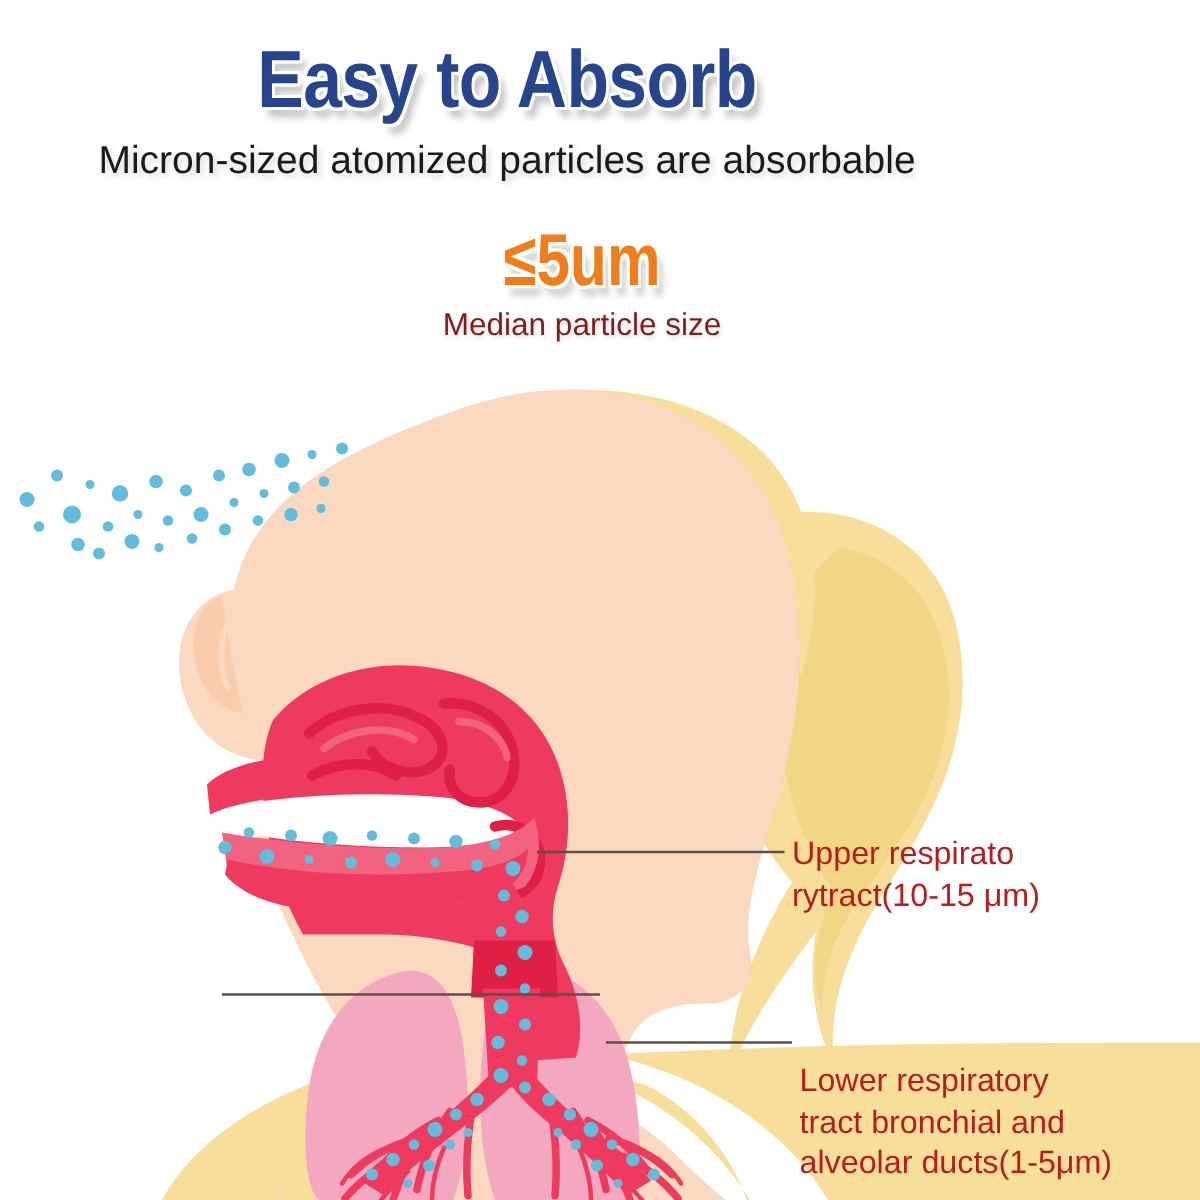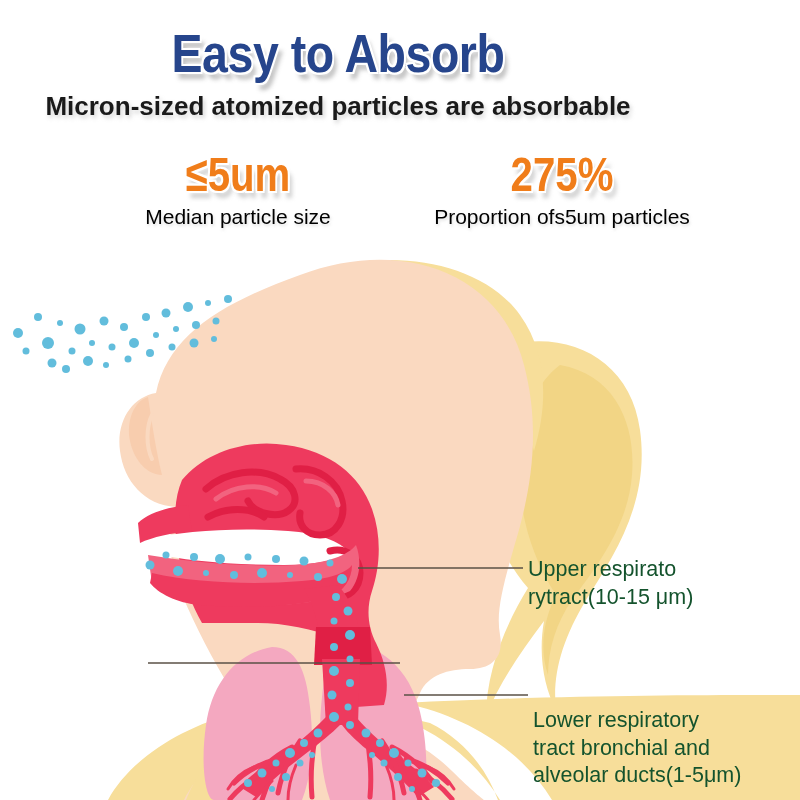--- a/index.html
+++ b/index.html
@@ -43,21 +43,21 @@
        2px 0 0 #ffffff, -2px 0 0 #ffffff,
        0 2px 0 #ffffff, 0 -2px 0 #ffffff,
        2px 2px 0 #ffffff, -2px 2px 0 #ffffff,
        2px -2px 0 #ffffff, -2px -2px 0 #ffffff,
        5px 7px 5px rgba(120,120,120,0.45);
   }
   .subtitle {
     margin: 0;
     padding-top: 12px;
     font-size: 26px;
-    font-weight: bold;
+    font-weight: normal;
     color: #1a1a1a;
     line-height: 1.1;
     text-shadow: 2px 3px 4px rgba(150,150,150,0.40);
   }
 
   
   .stats {
     position: absolute;
     top: 150px;
     left: 0;
@@ -80,40 +80,40 @@
     text-shadow:
        2px 0 0 #ffffff, -2px 0 0 #ffffff,
        0 2px 0 #ffffff, 0 -2px 0 #ffffff,
        2px 2px 0 #ffffff, -2px 2px 0 #ffffff,
        2px -2px 0 #ffffff, -2px -2px 0 #ffffff,
        5px 7px 5px rgba(150,150,150,0.45);
   }
   .stat-label {
     margin-top: 6px;
     font-size: 21px;
-    color: #000000;
+    color: #7f1d1d;
     line-height: 1.15;
     text-shadow: 1px 2px 3px rgba(160,160,160,0.35);
   }
 
   
   .illustration {
     position: absolute;
     top: 255px;
     left: 0;
     width: 800px;
     height: 545px;
   }
   .illustration svg { display: block; }
 
   
   .callout {
     position: absolute;
     font-size: 21.5px;
-    color: #14532d;
+    color: #b91c1c;
     line-height: 1.28;
     white-space: pre-line;
   }
   #callout-upper { left: 528px; top: 556px; }
   #callout-trachea { left: 52px;  top: 643px; }
   #callout-lower { left: 533px; top: 707px; }
 </style>
 </head>
 <body>
 
@@ -121,24 +121,20 @@
 
   <div class="header">
     <div class="title">Easy to Absorb</div>
     <div class="subtitle">Micron-sized atomized particles are absorbable</div>
   </div>
 
   <div class="stats">
     <div class="stat stat-left">
       <div class="stat-value">≤5um</div>
       <div class="stat-label">Median particle size</div>
-    </div>
-    <div class="stat stat-right">
-      <div class="stat-value">275%</div>
-      <div class="stat-label">Proportion ofs5um particles</div>
     </div>
   </div>
 
   <div class="illustration">
     <svg width="800" height="545" viewBox="0 0 800 545" xmlns="http://www.w3.org/2000/svg">
 
       <g>
         <path fill="#F7DE9A" d="M492 95 C560 70 630 100 640 175 C650 248 614 300 586 345
                  C562 385 552 420 556 455 C544 432 538 400 544 366
                  C520 398 498 430 486 462 C486 418 504 372 528 333

